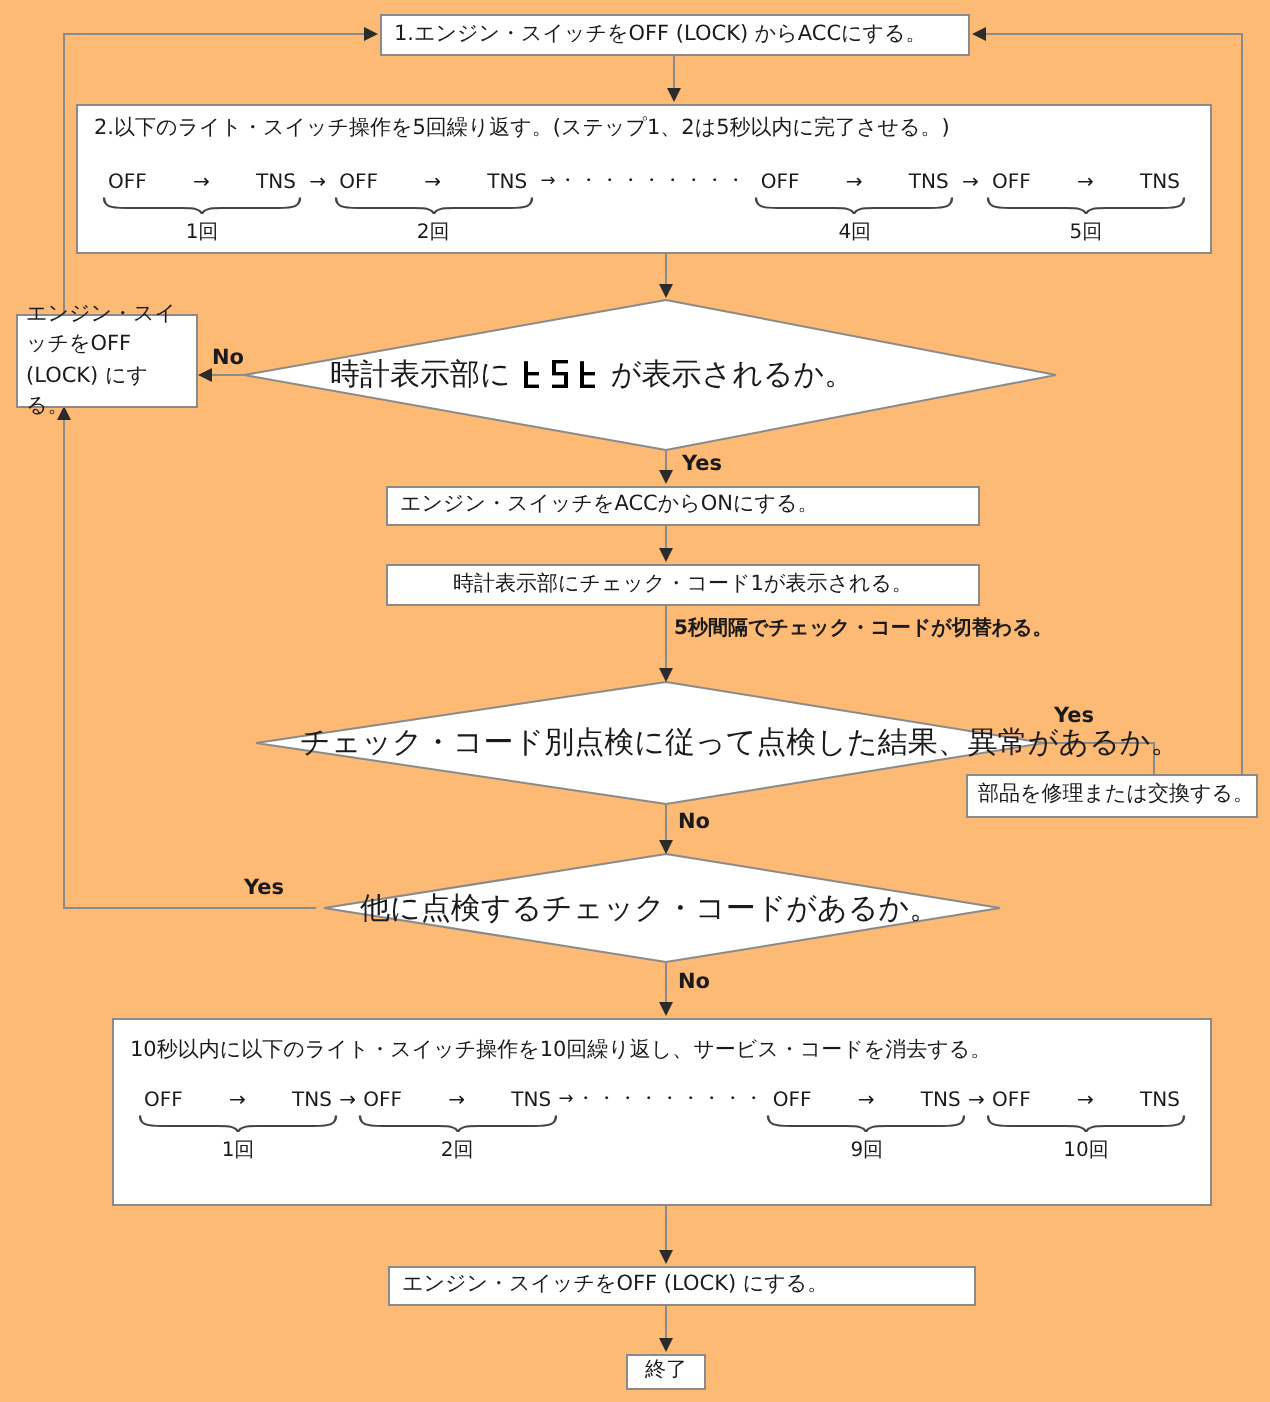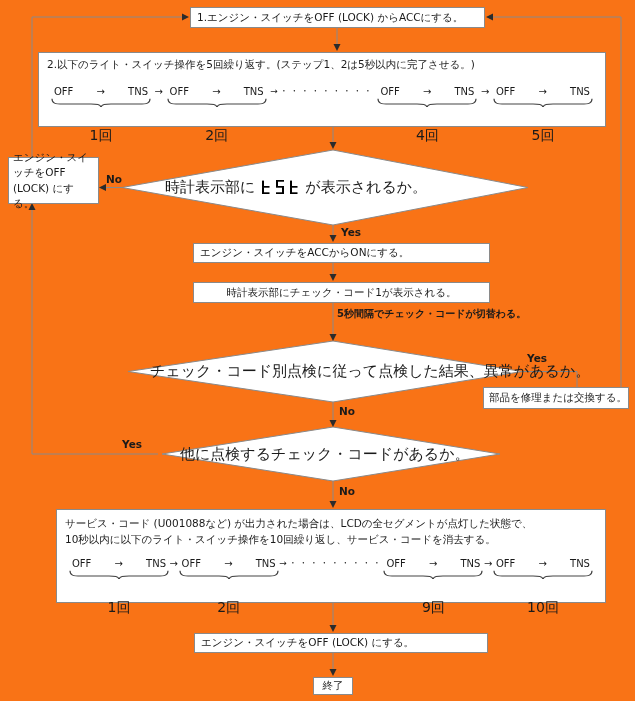--- a/index.html
+++ b/index.html
@@ -1,17 +1,17 @@
 <!DOCTYPE html>
 <html><head>
 <meta charset="utf-8">
 <style>
   html,body{margin:0;padding:0;background:#fff;}
   .canvas{
-    position:relative;width:635px;height:701px;background:#f97316;
+    position:relative;width:635px;height:701px;background:#fdba74;
     font-family:"DejaVu Sans","Liberation Sans",sans-serif;color:#1a1a1a;overflow:hidden;
   }
   .wires{position:absolute;left:0;top:0;z-index:0;}
   .box{
     position:absolute;background:#fff;border:1px solid #8a8a8a;box-sizing:border-box;z-index:1;
     font-size:10.5px;line-height:1.3;display:flex;align-items:center;white-space:nowrap;
   }
   .pad{padding:2px 6px;}
   .center{justify-content:center;}
   .multi{flex-direction:column;align-items:stretch;padding:5px 8px;white-space:nowrap;}
@@ -25,21 +25,21 @@
   .seqrow{
     display:flex;justify-content:space-between;align-items:flex-start;
     width:100%;box-sizing:border-box;padding:0 4px;margin-top:13px;
   }
   .sgroup{display:flex;flex-direction:column;align-items:center;width:100px;}
   .sline{
     display:flex;justify-content:space-between;width:100%;box-sizing:border-box;
     padding:0 3px;font-size:10px;height:13px;line-height:13px;
   }
   .sbrace{width:100%;height:9px;display:block;}
-  .scount{font-size:14px;margin-top:19px;}
+  .scount{font-size:10px;margin-top:3px;}
   .sconn{font-size:10px;height:13px;line-height:13px;}
   .sdots{font-size:9px;height:13px;line-height:13px;letter-spacing:1.5px;white-space:nowrap;}
   .sevenseg{display:inline-block;vertical-align:middle;}
 </style>
 </head>
 <body>
 
 <div class="canvas">
 
   <svg class="wires" width="635" height="701" viewBox="0 0 635 701">
@@ -183,21 +183,20 @@
 
   <div class="box" style="left:483px;top:387px;width:146px;height:22px;padding:2px 5px;">
     <span>部品を修理または交換する。</span>
   </div>
 
   <div class="dtext" style="left:180px;top:445px;width:306px;height:18px;">他に点検するチェック・コードがあるか。</div>
   <div class="label" style="left:122px;top:438px;">Yes</div>
   <div class="label" style="left:339px;top:485px;">No</div>
 
   <div class="box multi" style="left:56px;top:509px;width:550px;height:94px;padding-top:7px;">
-    <div class="boxtitle">サービス・コード (U001088など) が出力された場合は、LCDの全セグメントが点灯した状態で、</div>
     <div class="boxtitle" style="margin-top:2px;">10秒以内に以下のライト・スイッチ操作を10回繰り返し、サービス・コードを消去する。</div>
     <div class="seqrow" style="margin-top:11px;">
       <div class="sgroup">
         <div class="sline">
             <span>OFF</span>
             <span>→</span>
             <span>TNS</span>
           </div>
         <svg class="sbrace" viewBox="0 0 100 12" preserveAspectRatio="none">
             <path d="M1,1 C1,7 4,8 12,8 L40,8 C46,8 49,8.5 50,12 C51,8.5 54,8 60,8 L88,8 C96,8 99,7 99,1" fill="none" stroke="#444" stroke-width="1.2"></path>

